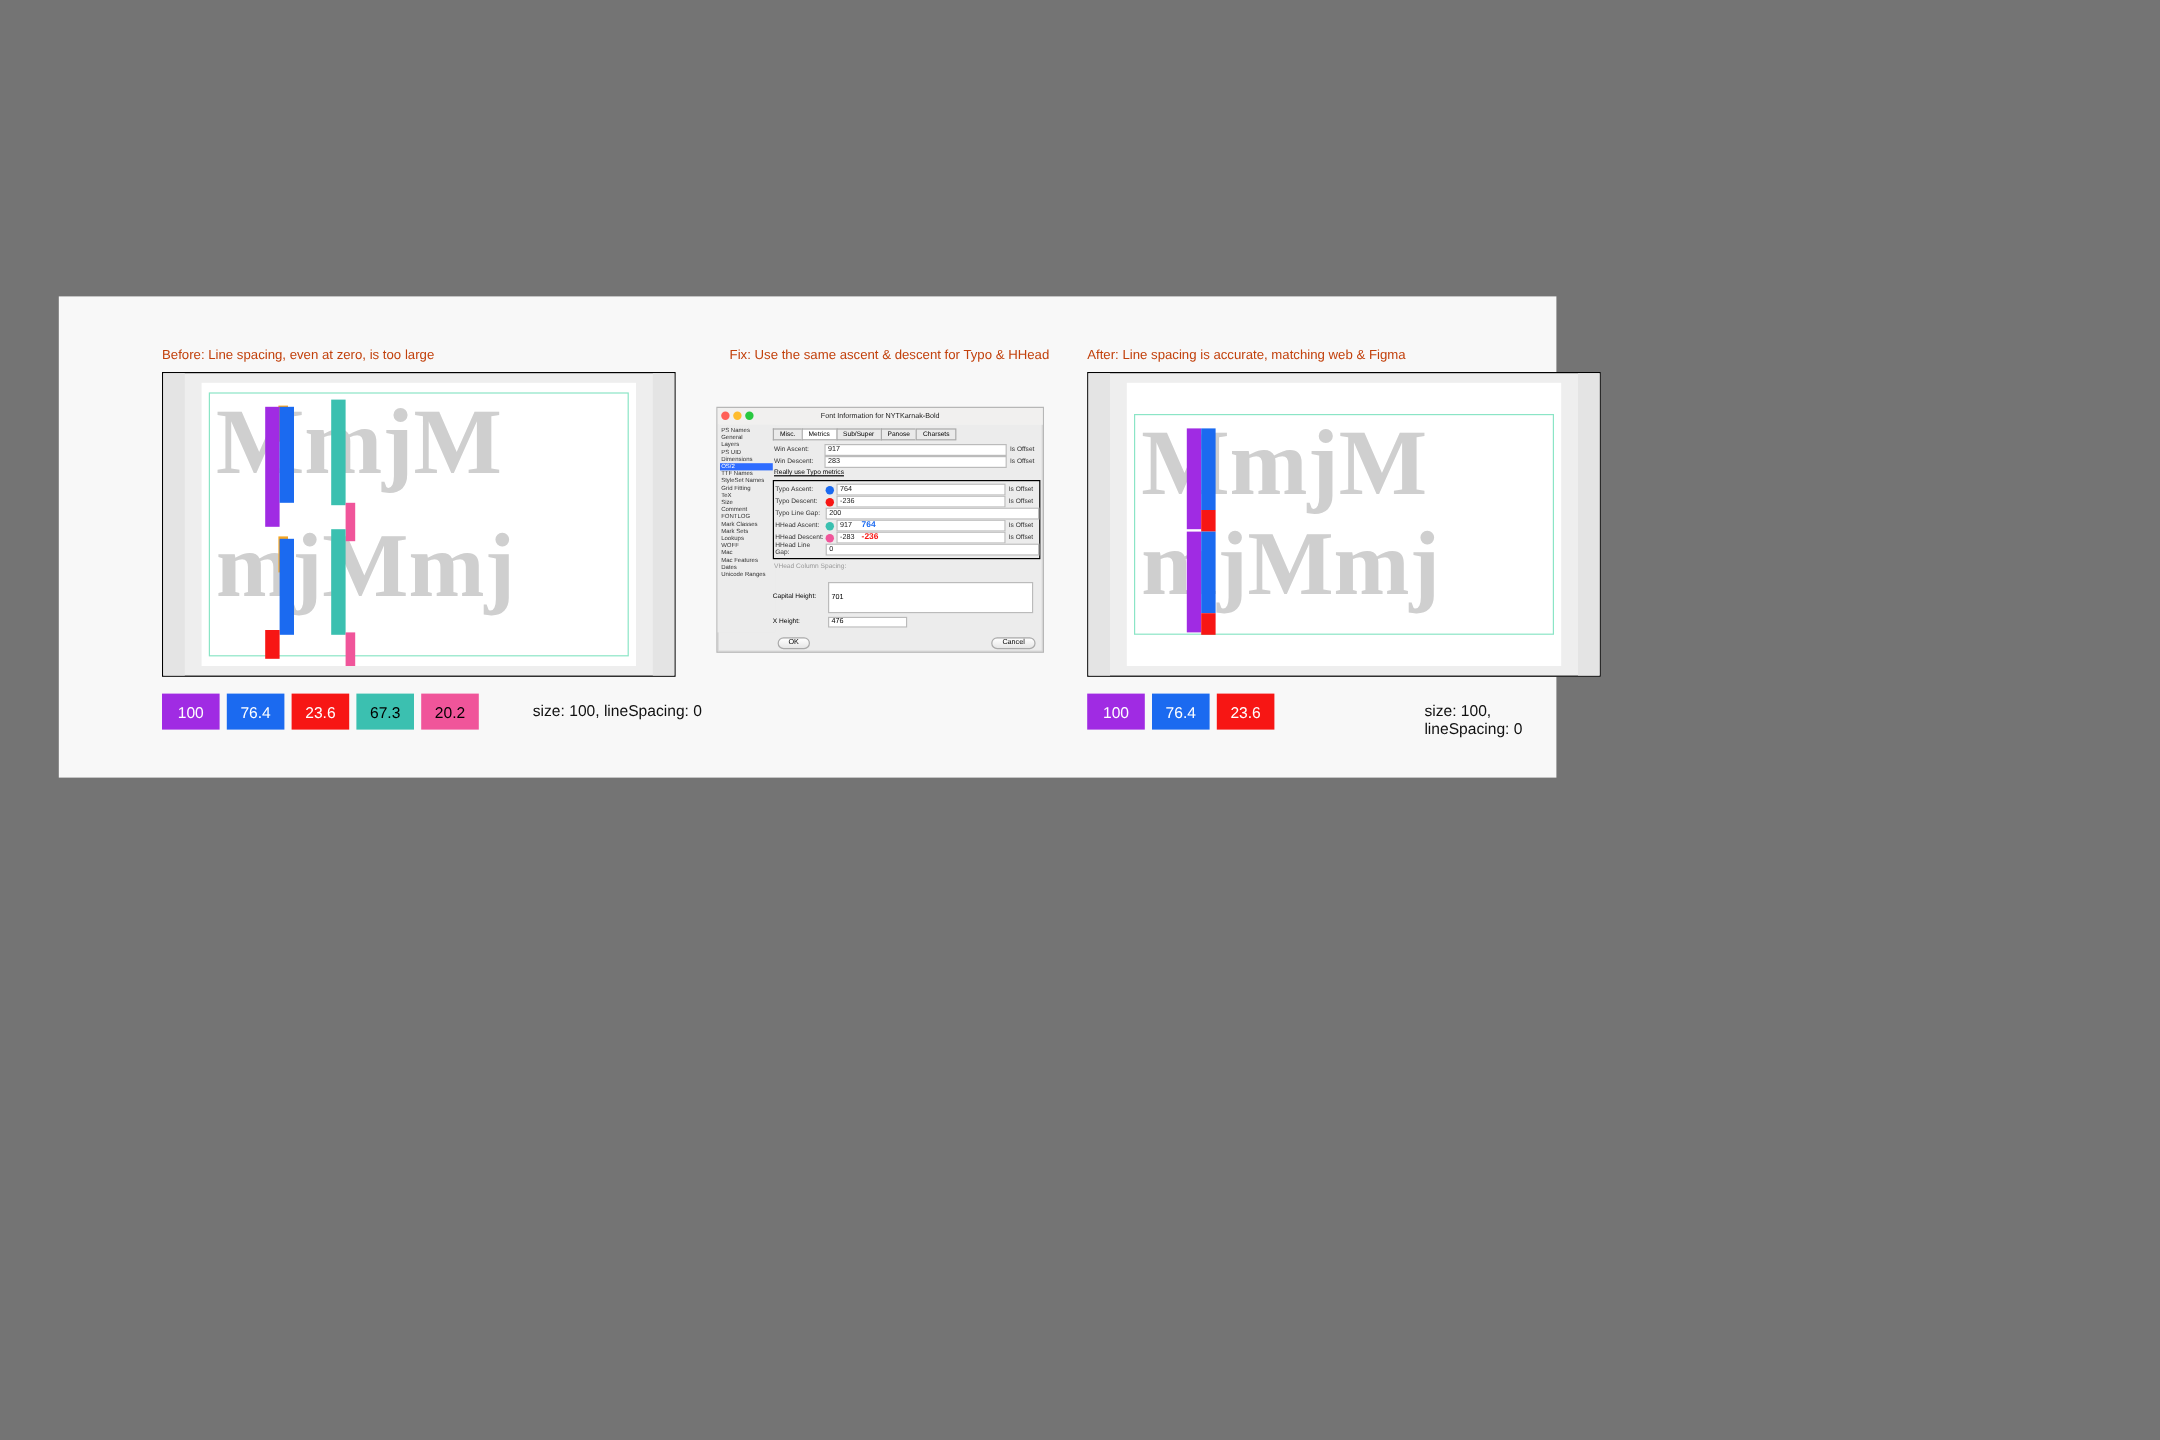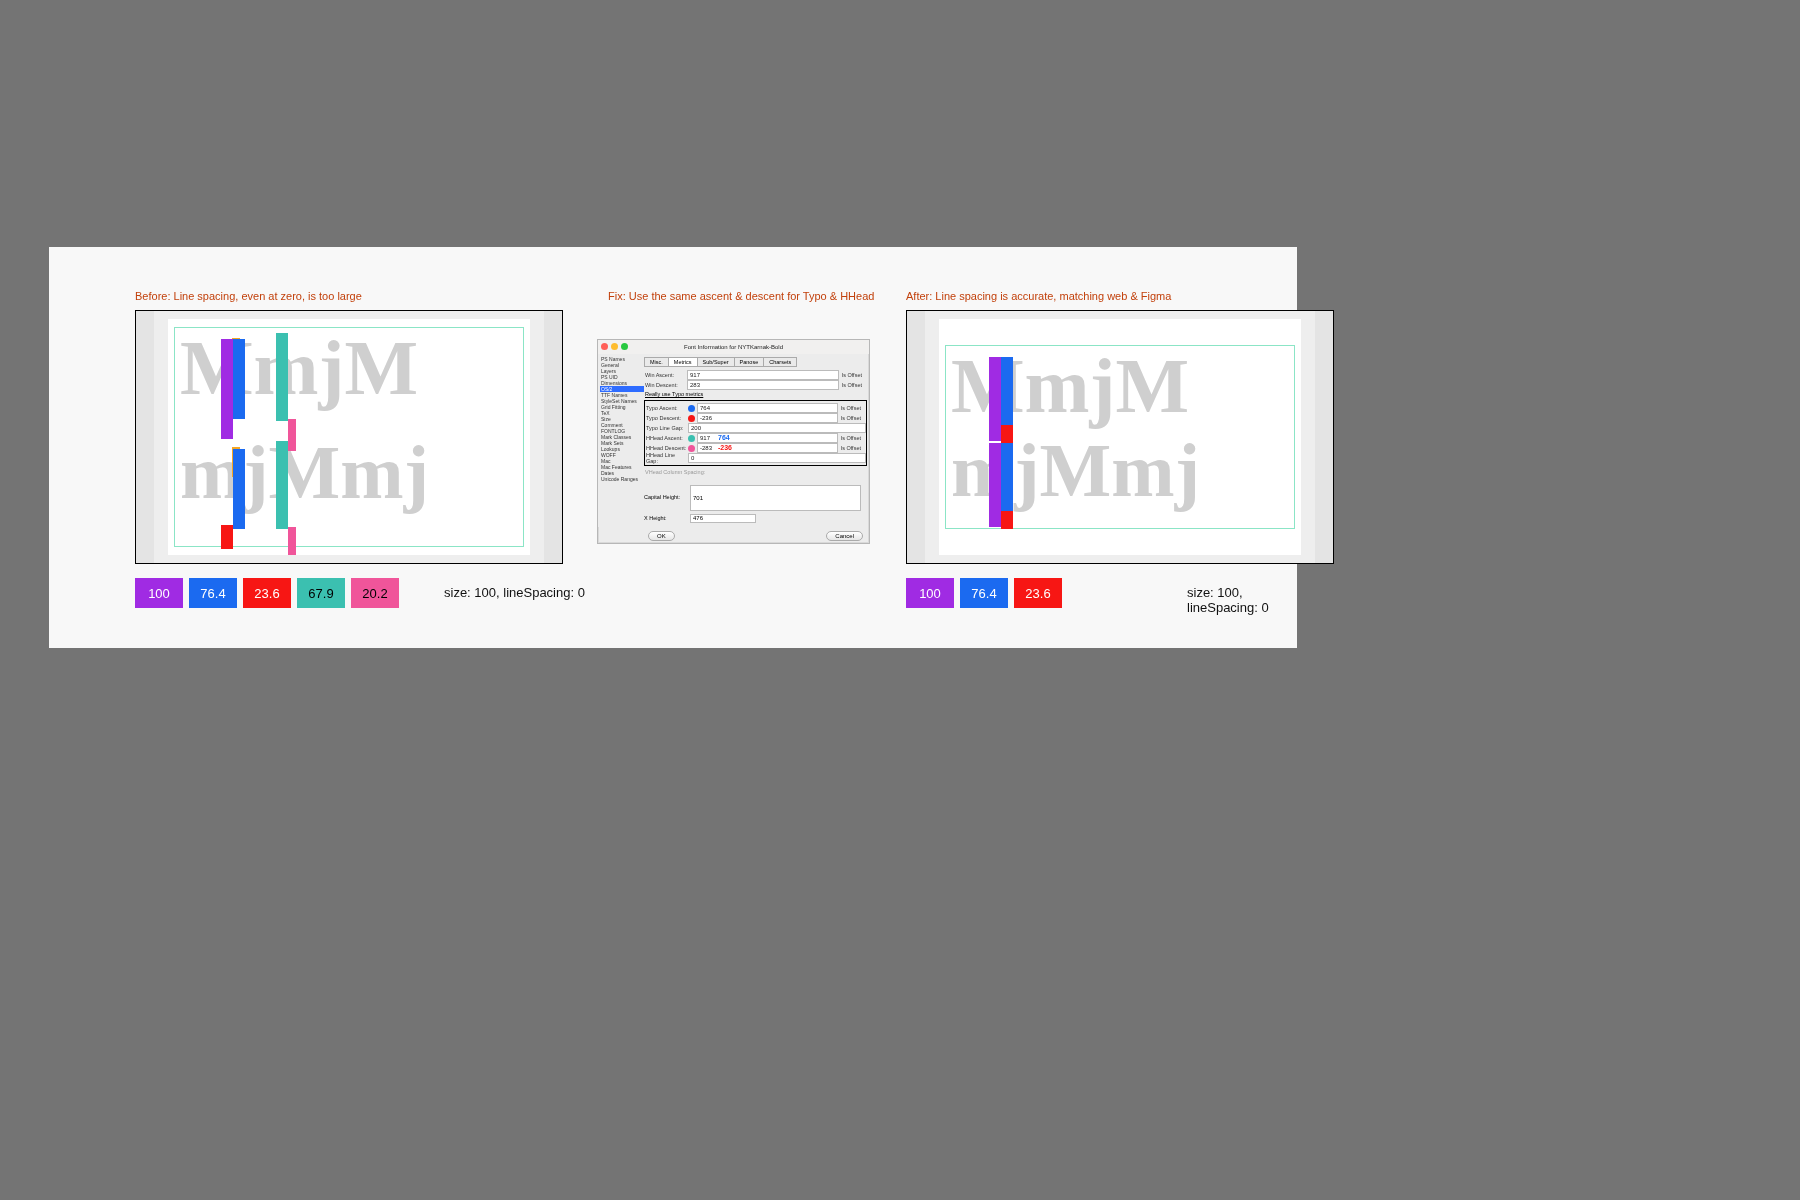--- a/index.html
+++ b/index.html
@@ -118,21 +118,21 @@
         <div class="bar c-blue" style="left:12px;top:114px;height:68px"></div>
         <div class="bar c-red" style="left:12px;top:182px;height:18px"></div>
       </div>
     </div>
   </div>
 
   <div class="chips before-chips" id="chips-before">
       <div class="chip c-purple dark">100</div>
       <div class="chip c-blue dark">76.4</div>
       <div class="chip c-red dark">23.6</div>
-      <div class="chip c-teal">67.9</div>
+      <div class="chip c-teal">67.3</div>
       <div class="chip c-pink">20.2</div>
     </div>
   <div class="chips after-chips" id="chips-after">
       <div class="chip c-purple dark">100</div>
       <div class="chip c-blue dark">76.4</div>
       <div class="chip c-red dark">23.6</div>
     </div>
   <div class="caption before-caption">size: 100, lineSpacing: 0</div>
   <div class="caption after-caption">size: 100, lineSpacing: 0</div>
 

